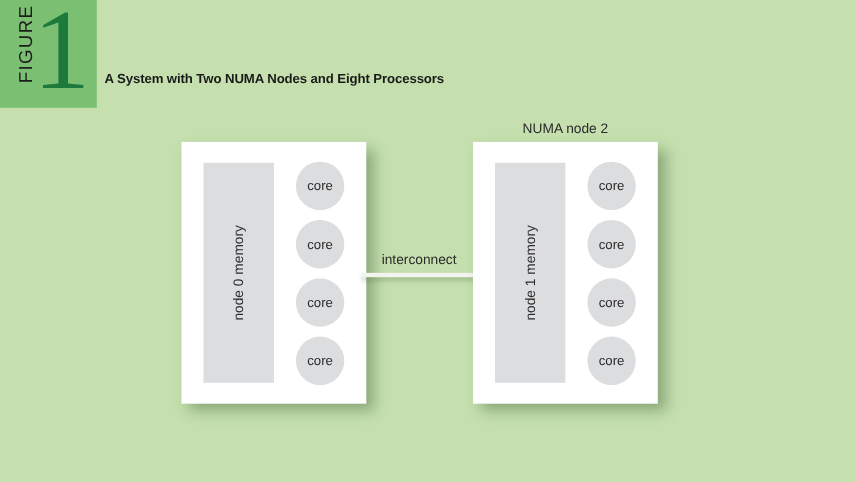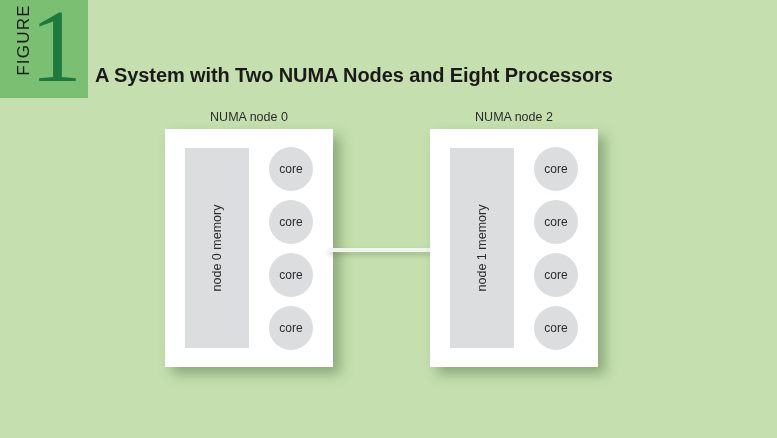--- a/index.html
+++ b/index.html
@@ -50,21 +50,21 @@
     font-weight: 400;
     color: #1d7a3c;
   }
 
   
   .fig-title {
     position: absolute;
     left: 95px;
     top: 64px;
     font-family: "Liberation Sans", sans-serif;
-    font-size: 20px;
+    font-size: 12px;
     font-weight: bold;
     color: #1a1a1a;
     white-space: nowrap;
     letter-spacing: -0.1px;
   }
 
   
   .diagram {
     position: absolute;
     left: 0;
@@ -143,32 +143,32 @@
 
 <div class="figure-badge">
   <div class="figure-word">FIGURE</div>
   <div class="figure-number">1</div>
 </div>
 
 <div class="fig-title">A System with Two NUMA Nodes and Eight Processors</div>
 
 <div class="diagram">
 
-  <div class="node-caption" style="left:165px; top:110px; width:168px;">NUMA node 0</div>
 
   <div class="node-box" style="left:165px; top:129px; width:168px; height:238px;">
     <div class="mem-block" style="left:20px; top:19px; width:64px; height:200px;">
       <div class="mem-label">node 0 memory</div>
     </div>
     <div class="core" style="left:104px; top:18px;">core</div>
     <div class="core" style="left:104px; top:71px;">core</div>
     <div class="core" style="left:104px; top:124px;">core</div>
     <div class="core" style="left:104px; top:177px;">core</div>
   </div>
 
+  <div class="interconnect-label">interconnect</div>
   <div class="interconnect-line"></div>
 
   <div class="node-caption" style="left:430px; top:110px; width:168px;">NUMA node 2</div>
 
   <div class="node-box" style="left:430px; top:129px; width:168px; height:238px;">
     <div class="mem-block" style="left:20px; top:19px; width:64px; height:200px;">
       <div class="mem-label">node 1 memory</div>
     </div>
     <div class="core" style="left:104px; top:18px;">core</div>
     <div class="core" style="left:104px; top:71px;">core</div>

